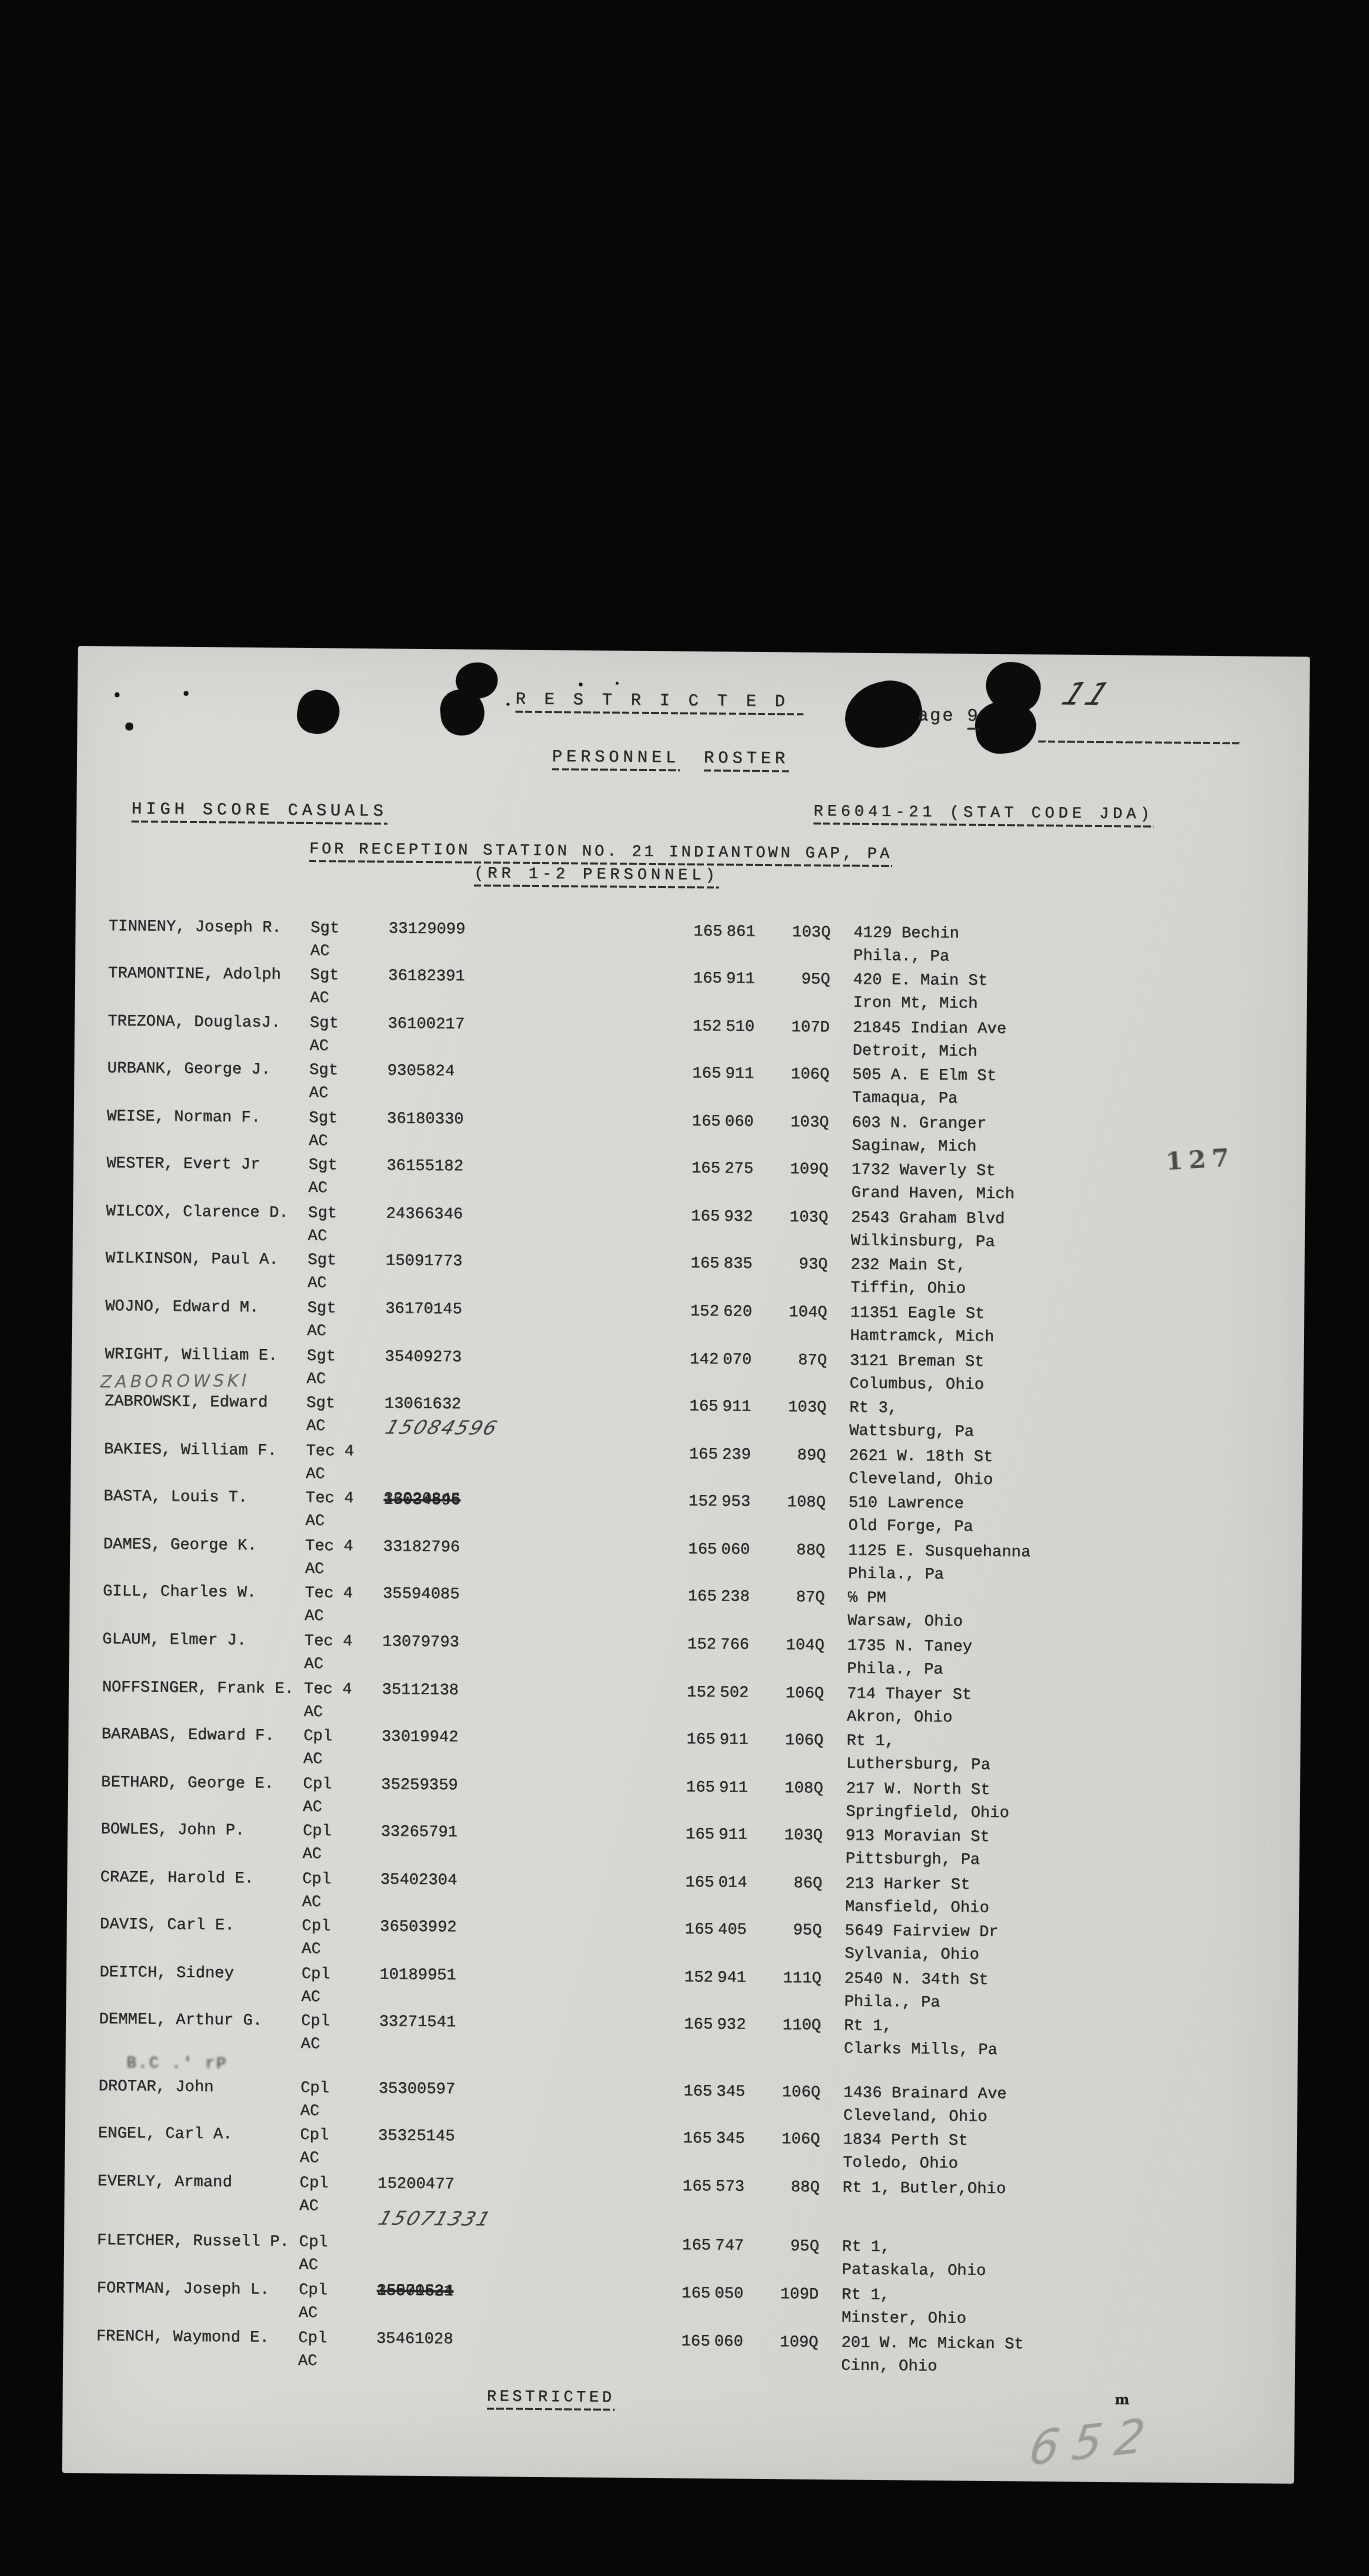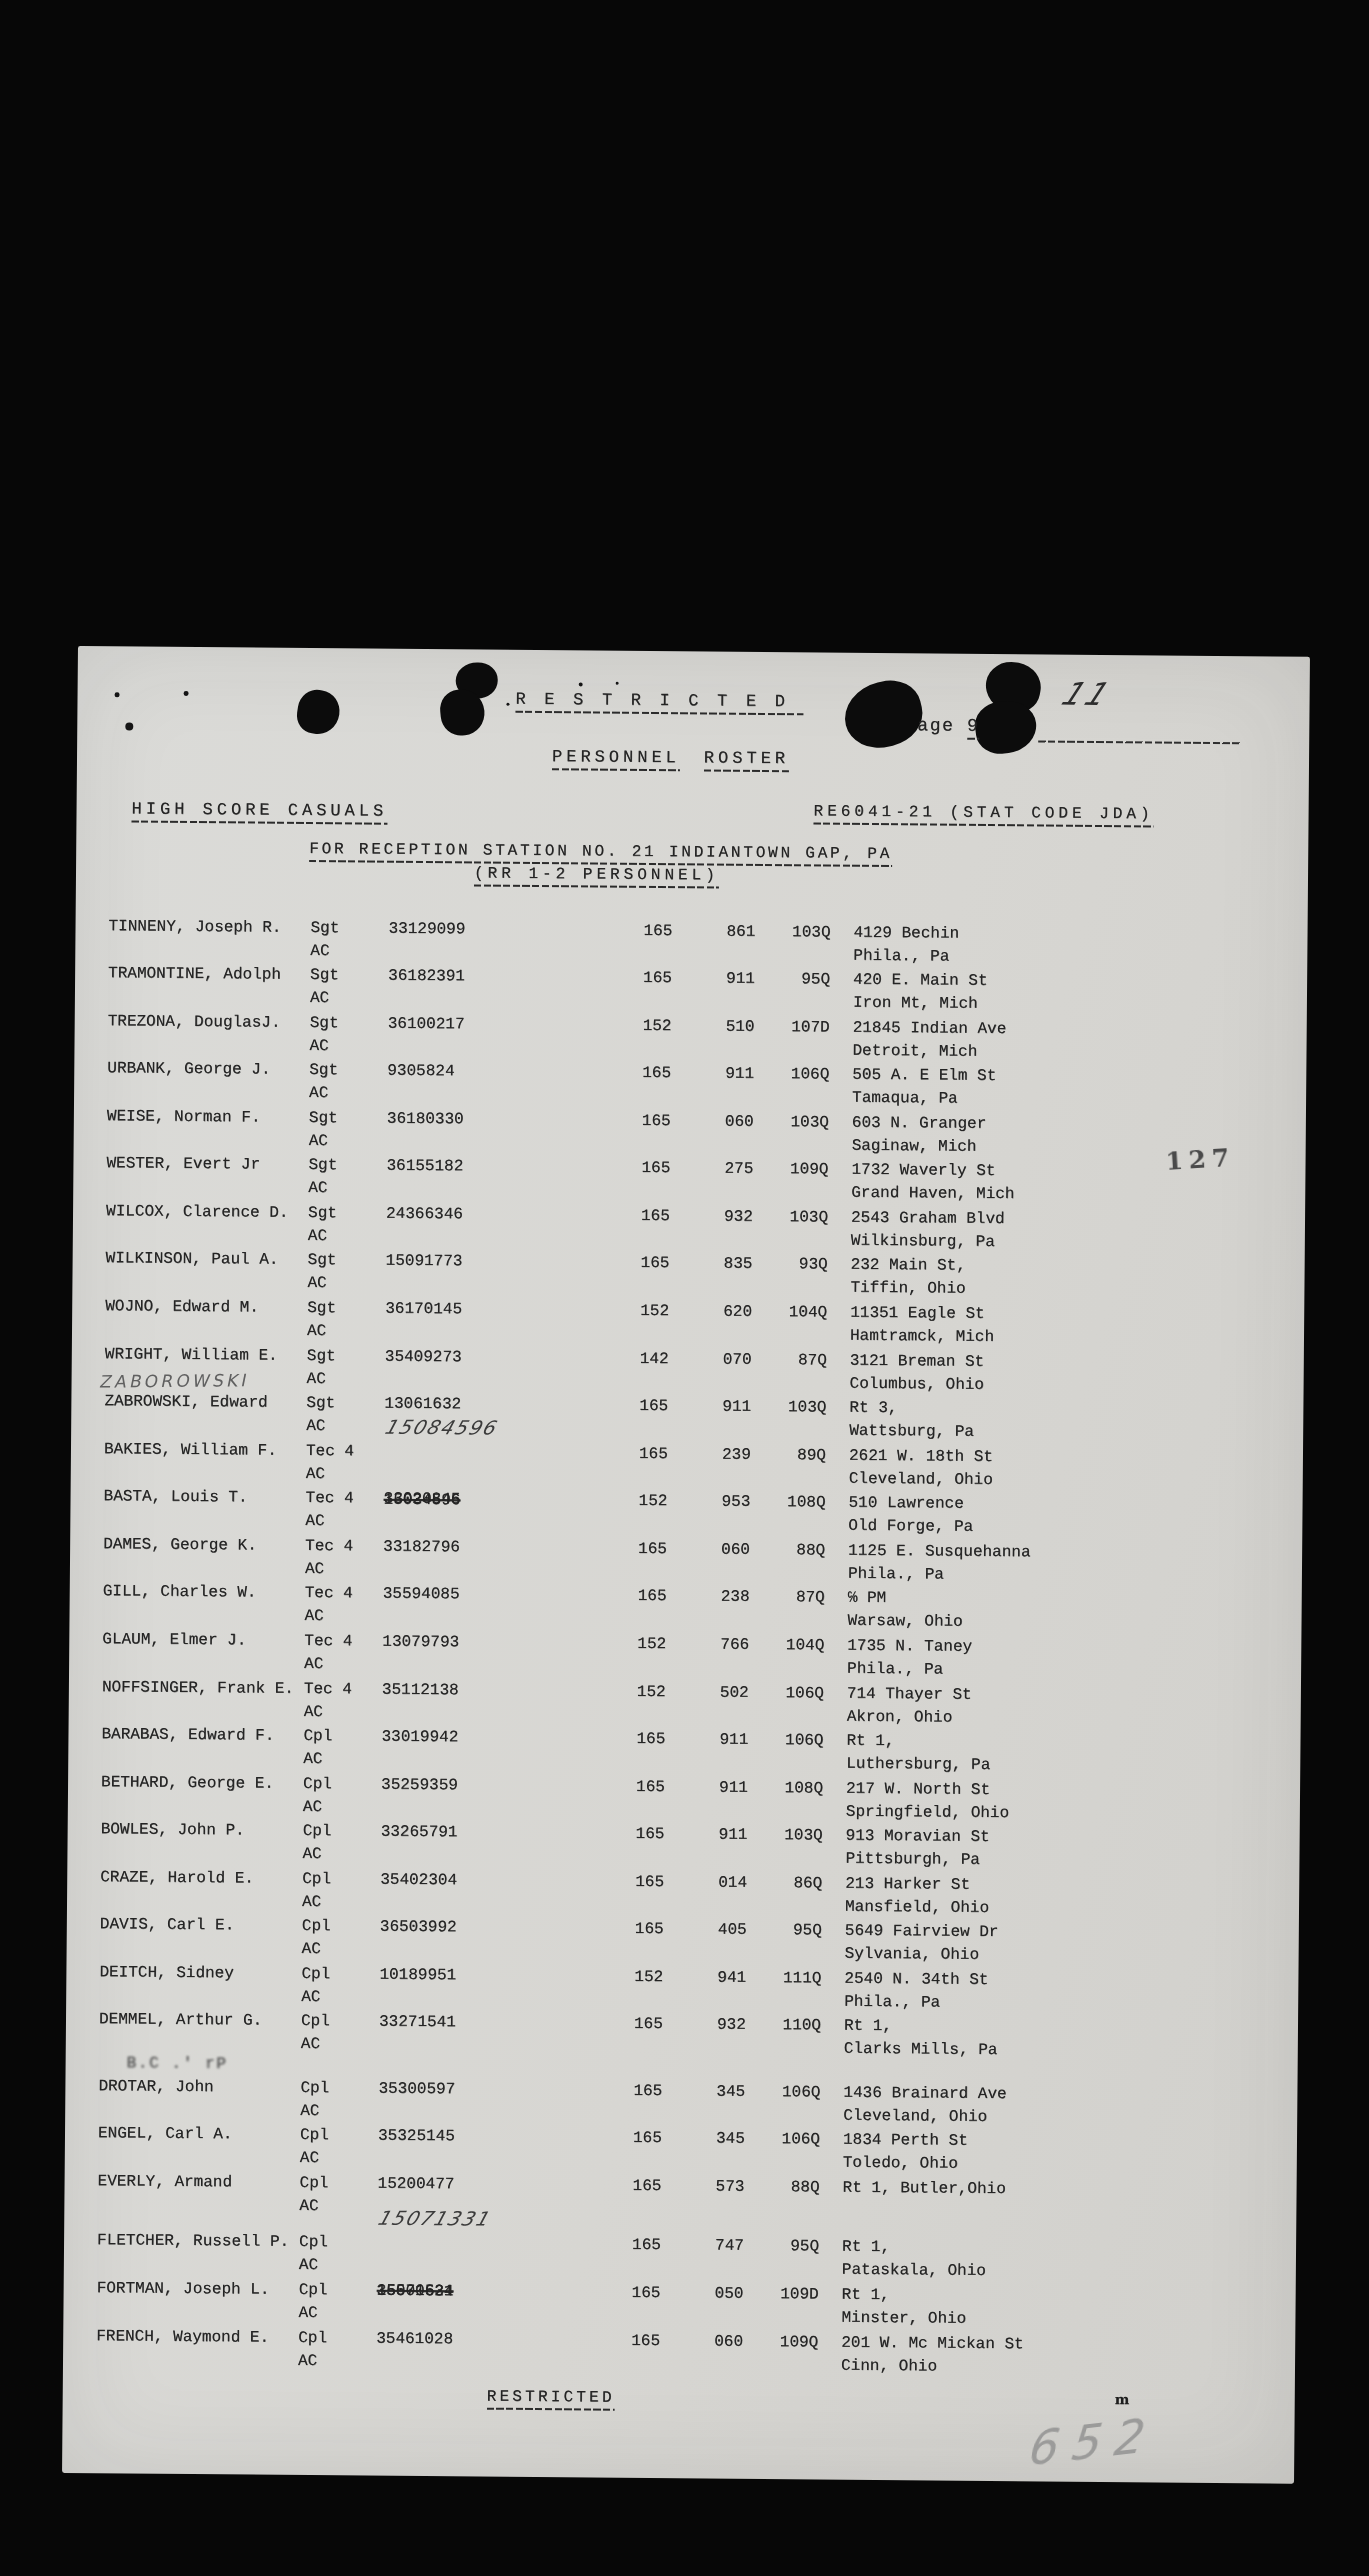--- a/index.html
+++ b/index.html
@@ -29,32 +29,32 @@
     padding-bottom:4px;
     background-image:repeating-linear-gradient(90deg,#2b2b2b 0 7.3px,rgba(0,0,0,0) 7.3px 9.7px);
     background-repeat:no-repeat;background-position:0 100%;background-size:100% 2.4px;
   }
   .hdr-restricted{left:438px;top:40px;font-size:17px;letter-spacing:18.6px;}
   .hdr-title{left:475px;top:97px;font-size:17px;letter-spacing:4px;display:flex;gap:24px;}
   .hdr-group{left:55px;top:153px;font-size:17px;letter-spacing:4px;}
   .hdr-ref{left:737px;top:150px;font-size:16px;letter-spacing:4px;}
   .hdr-station{left:233px;top:192px;font-size:16px;letter-spacing:2.8px;}
   .hdr-station-sub{left:398px;top:215px;font-size:16px;letter-spacing:4px;}
-  .page-label{left:840px;top:62px;font-size:18px;letter-spacing:1.6px;}
+  .page-label{left:840px;top:52px;font-size:18px;letter-spacing:1.6px;}
   .hand{position:absolute;font-family:"DejaVu Sans", sans-serif;white-space:pre;}
   .hand-eleven{left:987px;top:21px;font-size:31px;color:#2d2d2d;font-style:italic;
     transform:skewX(-24deg);letter-spacing:3.2px;}
   .dash-line{position:absolute;left:961px;top:86px;width:203px;height:2.4px;
     background-image:repeating-linear-gradient(90deg,#2e2e2e 0 7.3px,rgba(0,0,0,0) 7.3px 9.7px);}
   .row{position:absolute;left:0;width:100%;height:50px;}
   .col-name{left:33px;}
   .col-rank{left:235px;}
   .col-serial{left:313px;}
   .col-branch{left:235px;top:23.4px;}
-  .col-n1{left:568px;}
+  .col-n1{left:618px;}
   .col-n2{left:651px;}
   .col-code{left:705px;width:50px;text-align:right;}
   .col-a1{left:778px;}
   .col-a2{left:778px;top:23.4px;}
   .struck{text-decoration:line-through;text-decoration-thickness:2px;text-decoration-color:#2a2a2a;margin-top:48px;}
   .hand-serial{left:315px;top:-27.5px;font-size:19.4px;color:#3b3b3b;font-style:italic;
     transform:skewX(-18deg);letter-spacing:1.6px;}
   .hand-name{left:29px;top:-22px;font-size:17px;color:#606060;letter-spacing:3.2px;
     transform:skewX(-12deg) rotate(-1deg);}
   .scribble{left:61px;top:1408px;font-size:16px;color:#4e4e4e;letter-spacing:1.6px;

